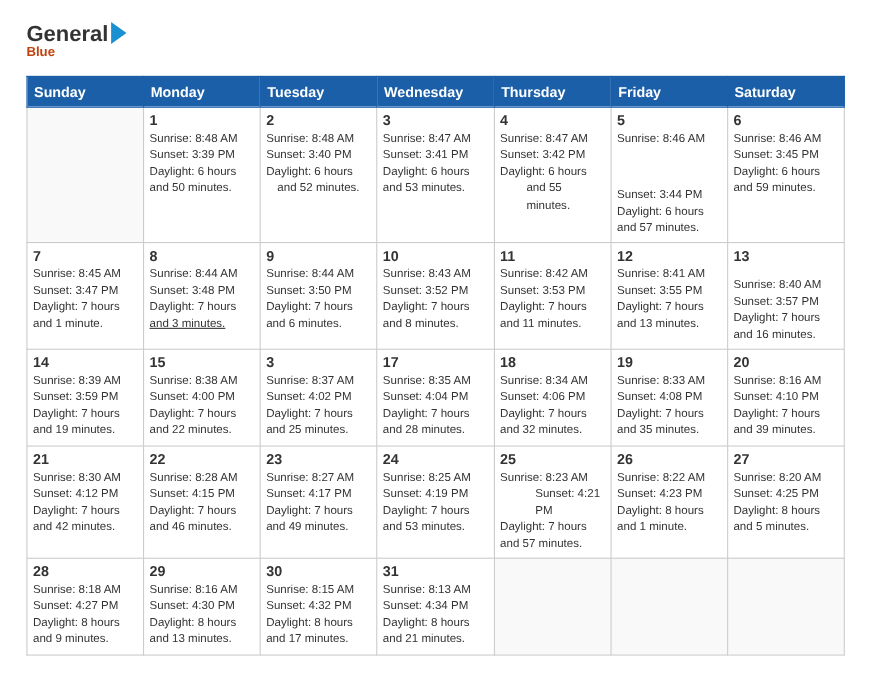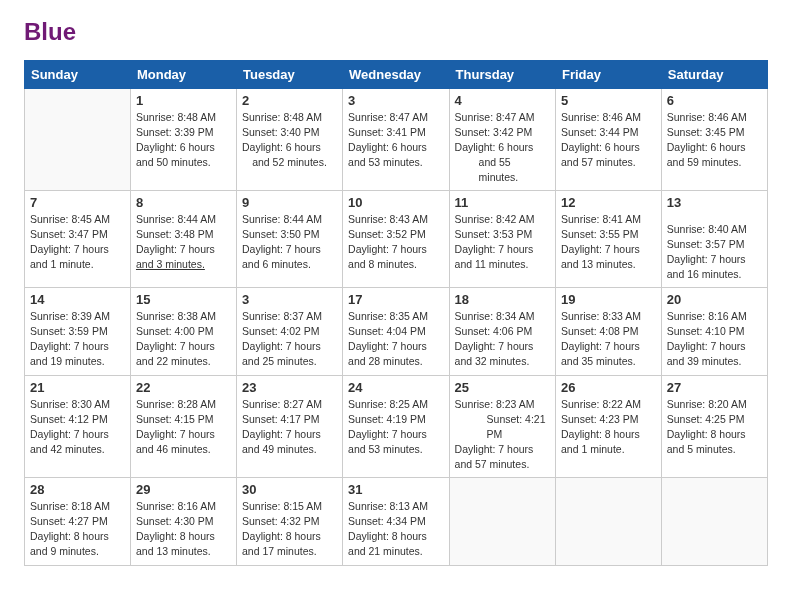--- a/index.html
+++ b/index.html
@@ -74,21 +74,24 @@
     .calendar tr.week-row td {
       height: 88px;
     }
   </style>
 </head>
 <body>
 
 <div class="header">
   <div class="logo">
     <div>
-      <div style="font-size:24px;font-weight:bold;color:#701a75;line-height:1.15;margin-top:-2px;">Blue</div>
+      <div style="font-size:20px;font-weight:bold;color:#333;line-height:1.15;">
+        <span style="color:#333;">General</span><span style="display:inline-block;width:0;height:0;border-top:10px solid transparent;border-bottom:10px solid transparent;border-left:14px solid #1a8fd1;margin-left:3px;vertical-align:middle;margin-top:-4px;"></span>
+      </div>
+      <div style="font-size:12px;font-weight:bold;color:#c2410c;line-height:1.15;margin-top:-2px;">Blue</div>
     </div>
   </div>
   <div class="title-block">
     <div class="month-title"></div>
     <div class="location-title"></div>
   </div>
 </div>
 
 <table class="calendar">
   <thead>
@@ -138,21 +141,21 @@
             <span style="display: block;">Sunrise: 8:47 AM</span>
             <span style="display: block;">Sunset: 3:42 PM</span>
             <span style="display: block;">Daylight: 6 hours</span>
             <span style="display: block; margin-left: 24px;">and 55 minutes.</span>
           </div>
         </td>
         <td>
           <span class="day-num">5</span>
           <div class="day-info">
             <span style="display: block;">Sunrise: 8:46 AM</span>
-            <span style="display: block;">Sunset: 3:44 PM</span>
+            <span style="display: block; margin-top: 36px;">Sunset: 3:44 PM</span>
             <span style="display: block;">Daylight: 6 hours</span>
             <span style="display: block;">and 57 minutes.</span>
           </div>
         </td>
         <td>
           <span class="day-num">6</span>
           <div class="day-info">
             <span style="display: block;">Sunrise: 8:46 AM</span>
             <span style="display: block;">Sunset: 3:45 PM</span>
             <span style="display: block;">Daylight: 6 hours</span>

